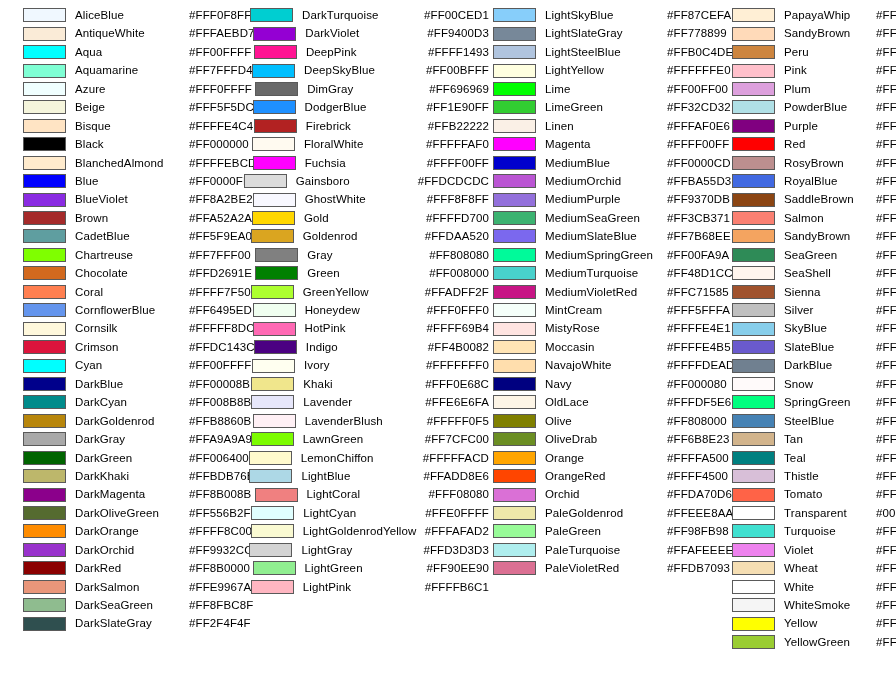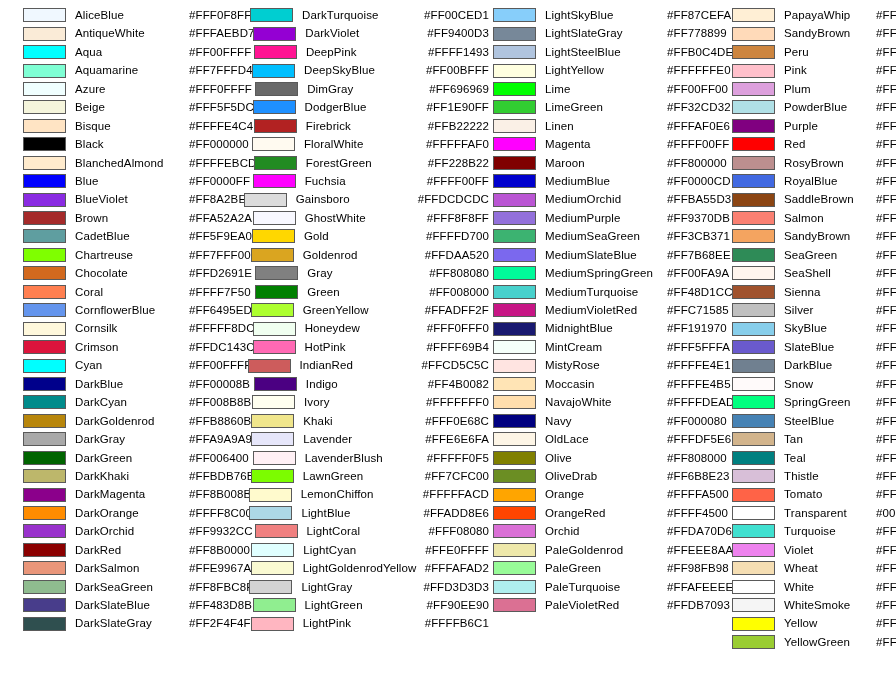--- a/index.html
+++ b/index.html
@@ -216,20 +216,25 @@
         <div class="swatch" style="background-color: rgb(189, 183, 107);"></div>
         <div class="color-name">DarkKhaki</div>
         <div class="color-hex">#FFBDB76B</div>
       </div>
       <div class="color-row">
         <div class="swatch" style="background-color: rgb(139, 0, 139);"></div>
         <div class="color-name">DarkMagenta</div>
         <div class="color-hex">#FF8B008B</div>
       </div>
       <div class="color-row">
+        <div class="swatch" style="background-color: rgb(85, 107, 47);"></div>
+        <div class="color-name">DarkOliveGreen</div>
+        <div class="color-hex">#FF556B2F</div>
+      </div>
+      <div class="color-row">
         <div class="swatch" style="background-color: rgb(255, 140, 0);"></div>
         <div class="color-name">DarkOrange</div>
         <div class="color-hex">#FFFF8C00</div>
       </div>
       <div class="color-row">
         <div class="swatch" style="background-color: rgb(153, 50, 204);"></div>
         <div class="color-name">DarkOrchid</div>
         <div class="color-hex">#FF9932CC</div>
       </div>
       <div class="color-row">
@@ -241,25 +246,20 @@
         <div class="swatch" style="background-color: rgb(233, 150, 122);"></div>
         <div class="color-name">DarkSalmon</div>
         <div class="color-hex">#FFE9967A</div>
       </div>
       <div class="color-row">
         <div class="swatch" style="background-color: rgb(143, 188, 143);"></div>
         <div class="color-name">DarkSeaGreen</div>
         <div class="color-hex">#FF8FBC8F</div>
       </div>
       <div class="color-row">
-        <div class="swatch" style="background-color: rgb(72, 61, 139);"></div>
-        <div class="color-name">DarkSlateBlue</div>
-        <div class="color-hex">#FF483D8B</div>
-      </div>
-      <div class="color-row">
         <div class="swatch" style="background-color: rgb(47, 79, 79);"></div>
         <div class="color-name">DarkSlateGray</div>
         <div class="color-hex">#FF2F4F4F</div>
       </div>
     </div>
     <div class="color-column col-1">
       <div class="color-row">
         <div class="swatch" style="background-color: rgb(0, 206, 209);"></div>
         <div class="color-name">DarkTurquoise</div>
         <div class="color-hex">#FF00CED1</div>
@@ -293,25 +293,20 @@
         <div class="swatch" style="background-color: rgb(178, 34, 34);"></div>
         <div class="color-name">Firebrick</div>
         <div class="color-hex">#FFB22222</div>
       </div>
       <div class="color-row">
         <div class="swatch" style="background-color: rgb(255, 250, 240);"></div>
         <div class="color-name">FloralWhite</div>
         <div class="color-hex">#FFFFFAF0</div>
       </div>
       <div class="color-row">
-        <div class="swatch" style="background-color: rgb(34, 139, 34);"></div>
-        <div class="color-name">ForestGreen</div>
-        <div class="color-hex">#FF228B22</div>
-      </div>
-      <div class="color-row">
         <div class="swatch" style="background-color: rgb(255, 0, 255);"></div>
         <div class="color-name">Fuchsia</div>
         <div class="color-hex">#FFFF00FF</div>
       </div>
       <div class="color-row">
         <div class="swatch" style="background-color: rgb(220, 220, 220);"></div>
         <div class="color-name">Gainsboro</div>
         <div class="color-hex">#FFDCDCDC</div>
       </div>
       <div class="color-row">
@@ -348,25 +343,20 @@
         <div class="swatch" style="background-color: rgb(240, 255, 240);"></div>
         <div class="color-name">Honeydew</div>
         <div class="color-hex">#FFF0FFF0</div>
       </div>
       <div class="color-row">
         <div class="swatch" style="background-color: rgb(255, 105, 180);"></div>
         <div class="color-name">HotPink</div>
         <div class="color-hex">#FFFF69B4</div>
       </div>
       <div class="color-row">
-        <div class="swatch" style="background-color: rgb(205, 92, 92);"></div>
-        <div class="color-name">IndianRed</div>
-        <div class="color-hex">#FFCD5C5C</div>
-      </div>
-      <div class="color-row">
         <div class="swatch" style="background-color: rgb(75, 0, 130);"></div>
         <div class="color-name">Indigo</div>
         <div class="color-hex">#FF4B0082</div>
       </div>
       <div class="color-row">
         <div class="swatch" style="background-color: rgb(255, 255, 240);"></div>
         <div class="color-name">Ivory</div>
         <div class="color-hex">#FFFFFFF0</div>
       </div>
       <div class="color-row">
@@ -465,25 +455,20 @@
         <div class="swatch" style="background-color: rgb(250, 240, 230);"></div>
         <div class="color-name">Linen</div>
         <div class="color-hex">#FFFAF0E6</div>
       </div>
       <div class="color-row">
         <div class="swatch" style="background-color: rgb(255, 0, 255);"></div>
         <div class="color-name">Magenta</div>
         <div class="color-hex">#FFFF00FF</div>
       </div>
       <div class="color-row">
-        <div class="swatch" style="background-color: rgb(128, 0, 0);"></div>
-        <div class="color-name">Maroon</div>
-        <div class="color-hex">#FF800000</div>
-      </div>
-      <div class="color-row">
         <div class="swatch" style="background-color: rgb(0, 0, 205);"></div>
         <div class="color-name">MediumBlue</div>
         <div class="color-hex">#FF0000CD</div>
       </div>
       <div class="color-row">
         <div class="swatch" style="background-color: rgb(186, 85, 211);"></div>
         <div class="color-name">MediumOrchid</div>
         <div class="color-hex">#FFBA55D3</div>
       </div>
       <div class="color-row">
@@ -510,25 +495,20 @@
         <div class="swatch" style="background-color: rgb(72, 209, 204);"></div>
         <div class="color-name">MediumTurquoise</div>
         <div class="color-hex">#FF48D1CC</div>
       </div>
       <div class="color-row">
         <div class="swatch" style="background-color: rgb(199, 21, 133);"></div>
         <div class="color-name">MediumVioletRed</div>
         <div class="color-hex">#FFC71585</div>
       </div>
       <div class="color-row">
-        <div class="swatch" style="background-color: rgb(25, 25, 112);"></div>
-        <div class="color-name">MidnightBlue</div>
-        <div class="color-hex">#FF191970</div>
-      </div>
-      <div class="color-row">
         <div class="swatch" style="background-color: rgb(245, 255, 250);"></div>
         <div class="color-name">MintCream</div>
         <div class="color-hex">#FFF5FFFA</div>
       </div>
       <div class="color-row">
         <div class="swatch" style="background-color: rgb(255, 228, 225);"></div>
         <div class="color-name">MistyRose</div>
         <div class="color-hex">#FFFFE4E1</div>
       </div>
       <div class="color-row">

